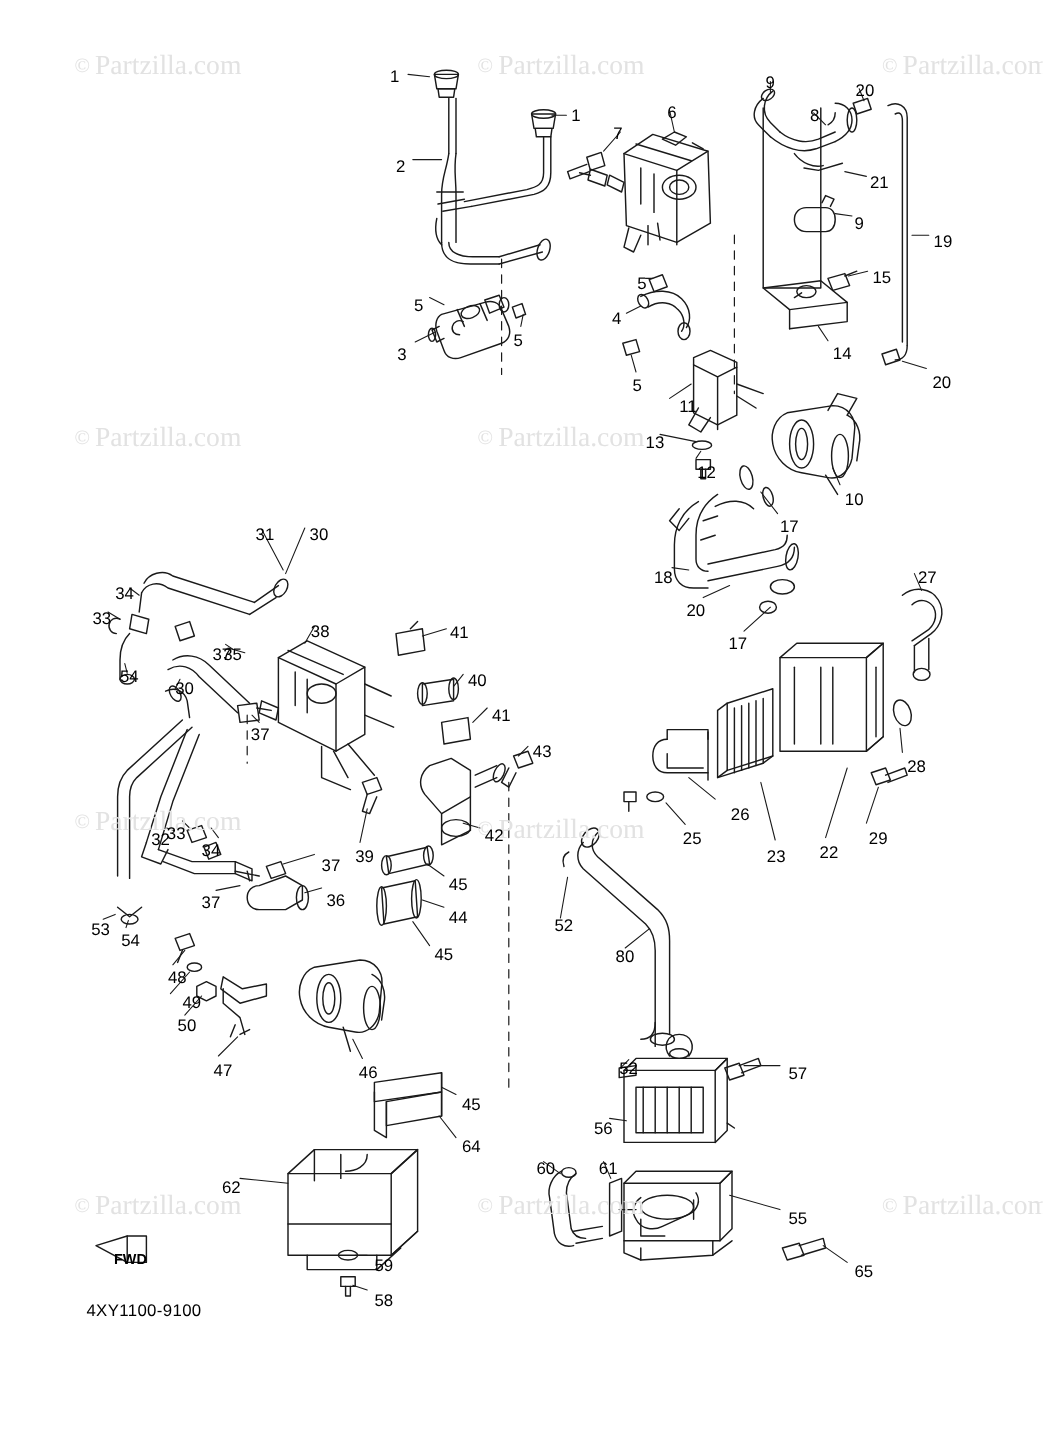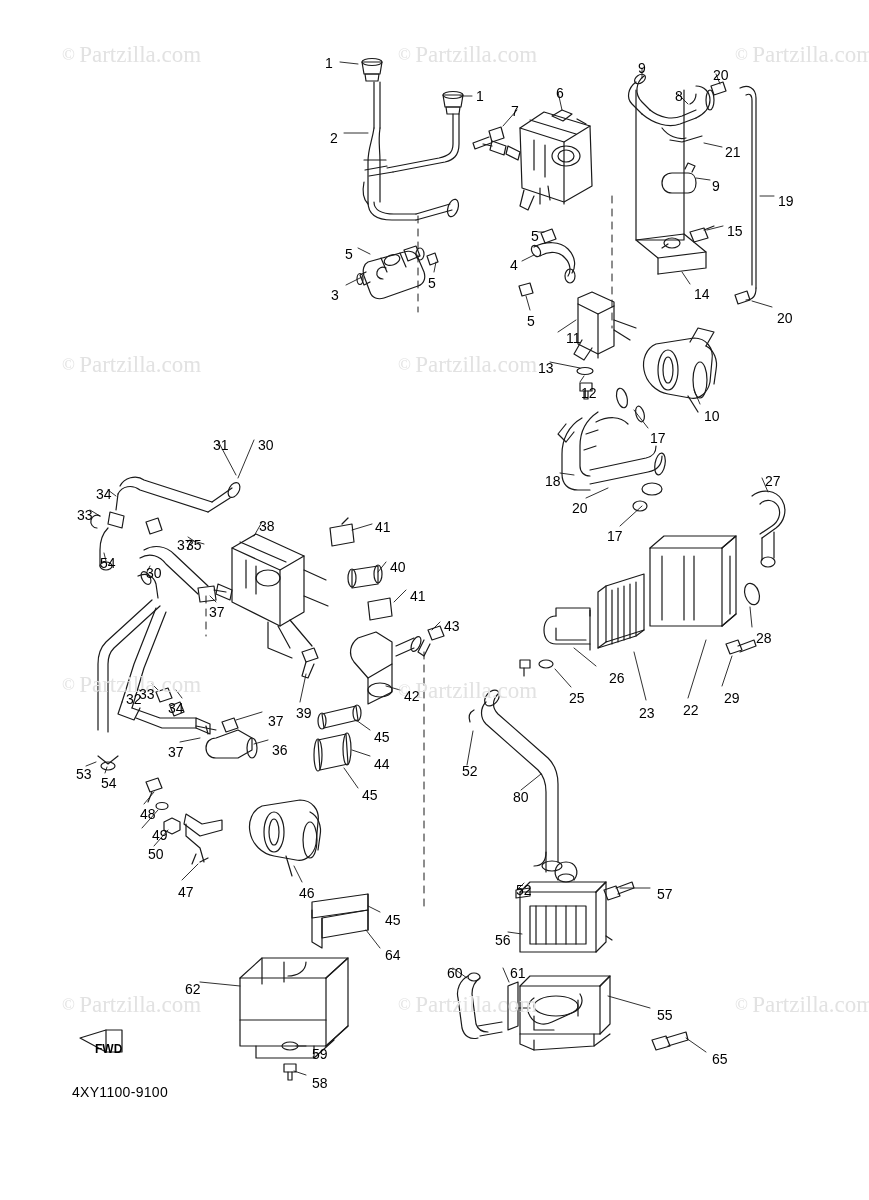--- a/index.html
+++ b/index.html
@@ -571,20 +571,20 @@
       <div class="callout" style="left: 516px; top: 882px;">52</div>
       <div class="callout" style="left: 76px; top: 766px;">53</div>
       <div class="callout" style="left: 100px; top: 555px;">54</div>
       <div class="callout" style="left: 101px; top: 775px;">54</div>
       <div class="callout" style="left: 657px; top: 1007px; text-align: right;">55</div>
       <div class="callout" style="left: 495px; top: 932px;">56</div>
       <div class="callout" style="left: 657px; top: 886px;">57</div>
       <div class="callout" style="left: 312px; top: 1075px; text-align: center;">58</div>
       <div class="callout" style="left: 312px; top: 1046px;">59</div>
       <div class="callout" style="left: 447px; top: 965px;">60</div>
-      <div class="callout" style="left: 510px; top: 965px;">61</div>
+      <div class="callout" style="left: 499px; top: 965px;">61</div>
       <div class="callout" style="left: 185px; top: 981px;">62</div>
       <div class="callout" style="left: 385px; top: 912px;">45</div>
       <div class="callout" style="left: 385px; top: 947px;">64</div>
       <div class="callout" style="left: 712px; top: 1051px;">65</div>
     </div>
 
 </div>
 
 </body></html>

